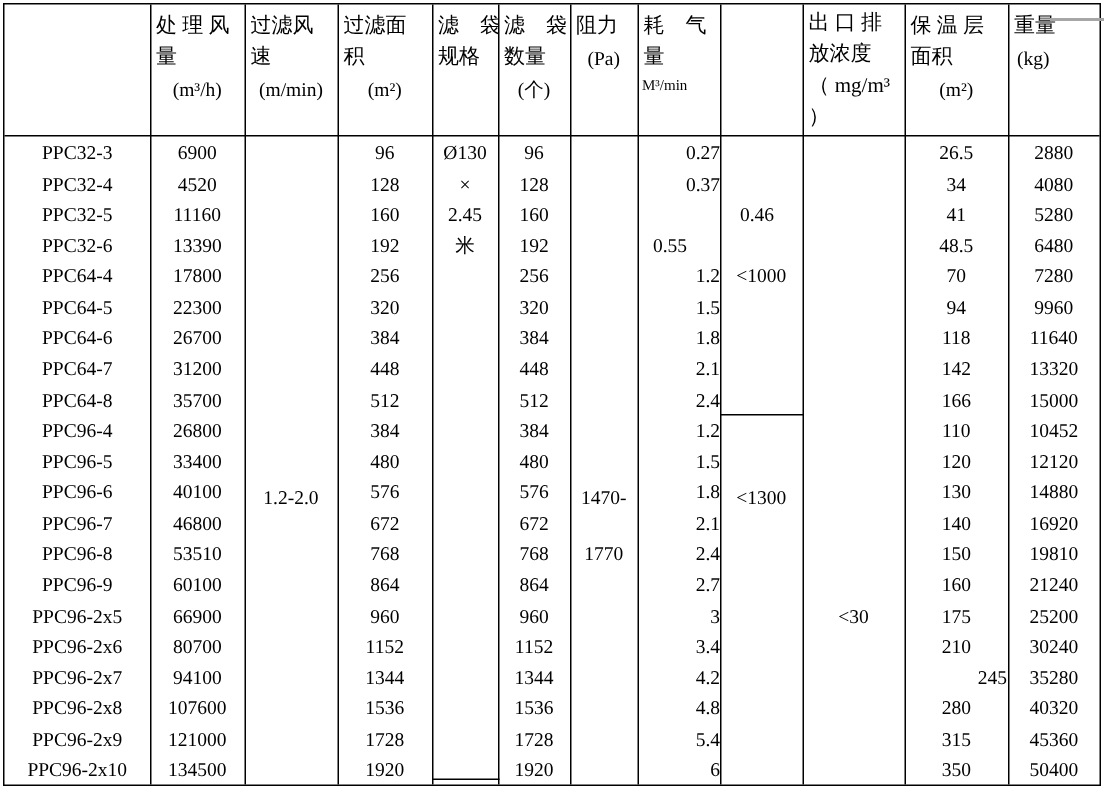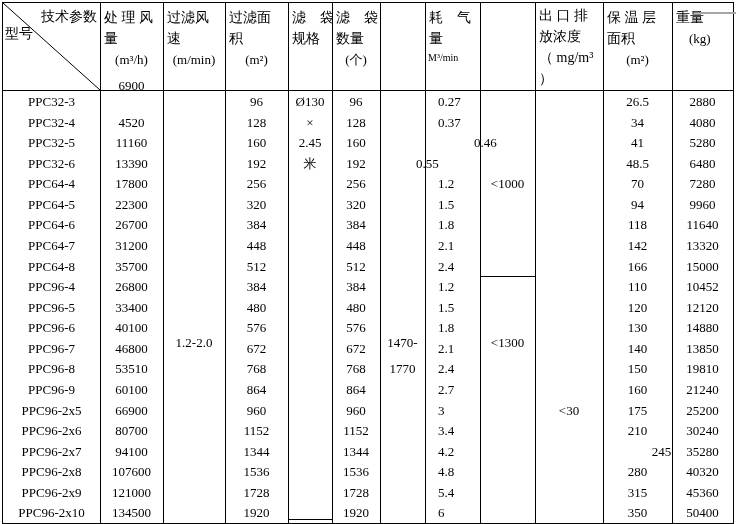--- a/index.html
+++ b/index.html
@@ -11,41 +11,41 @@
   .v7{left:422px}.v8{left:477px}.v9{left:532px}.v10{left:600px}.v11{left:669px}
   .hsep{position:absolute;left:0;top:87px;width:730px;height:1px;background:#000;}
   .inlet-div{position:absolute;left:477px;top:273px;width:56px;height:1px;background:#000;}
   .spec-bottom{position:absolute;left:285px;top:516px;width:45px;height:1px;background:#000;}
   .artifact{position:absolute;left:700px;top:12px;width:36px;height:2px;background:#a6a6a6;}
   
   .hc{position:absolute;top:0;height:87px;font-size:14px;line-height:21px;padding-top:4px;
       box-sizing:border-box;overflow:hidden;}
   .hl{padding-left:4px;white-space:pre;}
   .hu{text-align:center;font-size:13px;}
-  .hu-left{padding-left:17px;font-size:13px;}
+  .hu-left{padding-left:6px;font-size:13px;}
   .hu-small{padding-left:3px;font-size:10px;line-height:18px;}
   .hc2{left:97px;width:63px}.hc3{left:160px;width:62px}.hc4{left:222px;width:63px}
   .hc5{left:285px;width:44px}.hc6{left:329px;width:48px}.hc7{left:377px;width:45px}
   .hc8{left:422px;width:55px}.hc9{left:477px;width:55px}.hc10{left:532px;width:68px;padding-top:2px}
   .hc11{left:600px;width:69px}.hc12{left:669px;width:61px}
   
   .corner{position:absolute;left:0;top:0;width:97px;height:87px;}
   .corner svg{position:absolute;left:0;top:0;}
   .corner-top{position:absolute;right:3px;top:5px;font-size:14px;}
   .corner-bottom{position:absolute;left:2px;top:22px;font-size:14px;}
   
   .cell{position:absolute;height:21px;line-height:21px;font-size:13px;text-align:center;
         box-sizing:border-box;white-space:nowrap;}
-  .cell-left{text-align:left;padding-left:13px;}
+  .cell-left{text-align:right;padding-left:13px;}
   
   .m{position:absolute;font-size:13px;line-height:21px;height:21px;text-align:center;box-sizing:border-box;}
   .c3{left:160px;width:62px}.c5{left:285px;width:44px}.c7{left:377px;width:45px}
   .c9{left:477px;width:55px}.c10{left:532px;width:68px}
   .r0{top:88px}.r1{top:108.6px}.r2{top:129.1px}.r3{top:149.7px}.r4{top:170.3px}
-  .r12{top:329px}.r13{top:355.4px}.r15{top:396.6px}
+  .r12{top:318px}.r13{top:355.4px}.r15{top:396.6px}
 </style>
 </head>
 <body>
 
 <div class="page">
   <div class="tbl">
 
     <div class="vline v1"></div>
     <div class="vline v2"></div>
     <div class="vline v3"></div>
@@ -54,27 +54,20 @@
     <div class="vline v6"></div>
     <div class="vline v7"></div>
     <div class="vline v8"></div>
     <div class="vline v9"></div>
     <div class="vline v10"></div>
     <div class="vline v11"></div>
     <div class="hsep"></div>
     <div class="inlet-div"></div>
     <div class="spec-bottom"></div>
 
-    <div class="corner">
-      <svg width="97" height="87">
-        <line x1="0" y1="0" x2="97" y2="87" stroke="#000" stroke-width="1"></line>
-      </svg>
-      <div class="corner-top">技术参数</div>
-      <div class="corner-bottom">型号</div>
-    </div>
 
     <div class="hc hc2">
       <div class="hl">处 理 风</div>
       <div class="hl">量</div>
       <div class="hu">(m³/h)</div>
     </div>
     <div class="hc hc3">
       <div class="hl">过滤风</div>
       <div class="hl">速</div>
       <div class="hu">(m/min)</div>
@@ -85,20 +78,24 @@
       <div class="hu">(m²)</div>
     </div>
     <div class="hc hc5">
       <div class="hl">滤　袋</div>
       <div class="hl">规格</div>
     </div>
     <div class="hc hc6">
       <div class="hl">滤　袋</div>
       <div class="hl">数量</div>
       <div class="hu">(个)</div>
+    </div>
+    <div class="hc hc7">
+      <div class="hl">阻力</div>
+      <div class="hu">(Pa)</div>
     </div>
     <div class="hc hc8">
       <div class="hl">耗　气</div>
       <div class="hl">量</div>
       <div class="hu-small">M³/min</div>
     </div>
     <div class="hc hc10">
       <div class="hl">出 口 排</div>
       <div class="hl">放浓度</div>
       <div class="hl">（ mg/m³</div>
@@ -120,21 +117,21 @@
     <div class="m c5 r2">2.45</div>
     <div class="m c5 r3">米</div>
     <div class="m c7 r12">1470-</div>
     <div class="m c7 r13">1770</div>
     <div class="m c9 r4">&lt;1000</div>
     <div class="m c9 r12">&lt;1300</div>
     <div class="m c10 r15">&lt;30</div>
 
     <div>
         <div class="cell" style="left: 0px; width: 97px; top: 88px;">PPC32-3</div>
-        <div class="cell" style="left: 97px; width: 63px; top: 72px; font-family: Liberation Serif, serif;">6900</div>
+        <div class="cell" style="left: 97px; width: 63px; top: 88px; font-family: Liberation Serif, serif;">6900</div>
         <div class="cell" style="left: 222px; width: 63px; top: 88px;">96</div>
         <div class="cell" style="left: 329px; width: 48px; top: 88px;">96</div>
         <div class="cell cell-left" style="left: 422px; width: 55px; top: 88px;">0.27</div>
         <div class="cell" style="left: 600px; width: 69px; top: 88px;">26.5</div>
         <div class="cell" style="left: 669px; width: 61px; top: 88px;">2880</div>
         <div class="cell" style="left: 0px; width: 97px; top: 108.6px;">PPC32-4</div>
         <div class="cell" style="left: 97px; width: 63px; top: 108.6px;">4520</div>
         <div class="cell" style="left: 222px; width: 63px; top: 108.6px;">128</div>
         <div class="cell" style="left: 329px; width: 48px; top: 108.6px;">128</div>
         <div class="cell cell-left" style="left: 422px; width: 55px; top: 108.6px;">0.37</div>
@@ -209,21 +206,21 @@
         <div class="cell" style="left: 329px; width: 48px; top: 314.3px;">576</div>
         <div class="cell cell-left" style="left: 422px; width: 55px; top: 314.3px;">1.8</div>
         <div class="cell" style="left: 600px; width: 69px; top: 314.3px;">130</div>
         <div class="cell" style="left: 669px; width: 61px; top: 314.3px;">14880</div>
         <div class="cell" style="left: 0px; width: 97px; top: 334.9px;">PPC96-7</div>
         <div class="cell" style="left: 97px; width: 63px; top: 334.9px;">46800</div>
         <div class="cell" style="left: 222px; width: 63px; top: 334.9px;">672</div>
         <div class="cell" style="left: 329px; width: 48px; top: 334.9px;">672</div>
         <div class="cell cell-left" style="left: 422px; width: 55px; top: 334.9px;">2.1</div>
         <div class="cell" style="left: 600px; width: 69px; top: 334.9px;">140</div>
-        <div class="cell" style="left: 669px; width: 61px; top: 334.9px;">13850</div>
+        <div class="cell" style="left: 669px; width: 61px; top: 334.9px;">16920</div>
         <div class="cell" style="left: 0px; width: 97px; top: 355.4px;">PPC96-8</div>
         <div class="cell" style="left: 97px; width: 63px; top: 355.4px;">53510</div>
         <div class="cell" style="left: 222px; width: 63px; top: 355.4px;">768</div>
         <div class="cell" style="left: 329px; width: 48px; top: 355.4px;">768</div>
         <div class="cell cell-left" style="left: 422px; width: 55px; top: 355.4px;">2.4</div>
         <div class="cell" style="left: 600px; width: 69px; top: 355.4px;">150</div>
         <div class="cell" style="left: 669px; width: 61px; top: 355.4px;">19810</div>
         <div class="cell" style="left: 0px; width: 97px; top: 376px;">PPC96-9</div>
         <div class="cell" style="left: 97px; width: 63px; top: 376px;">60100</div>
         <div class="cell" style="left: 222px; width: 63px; top: 376px;">864</div>

